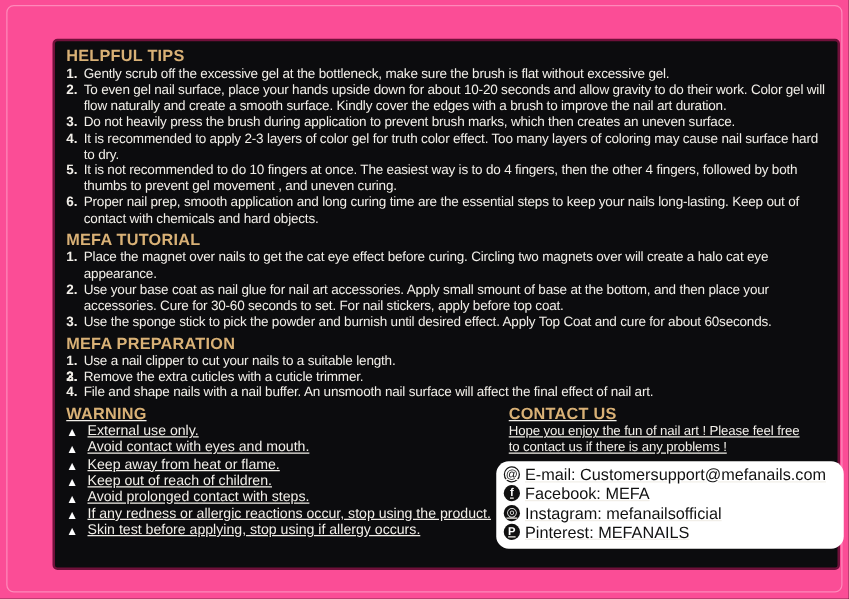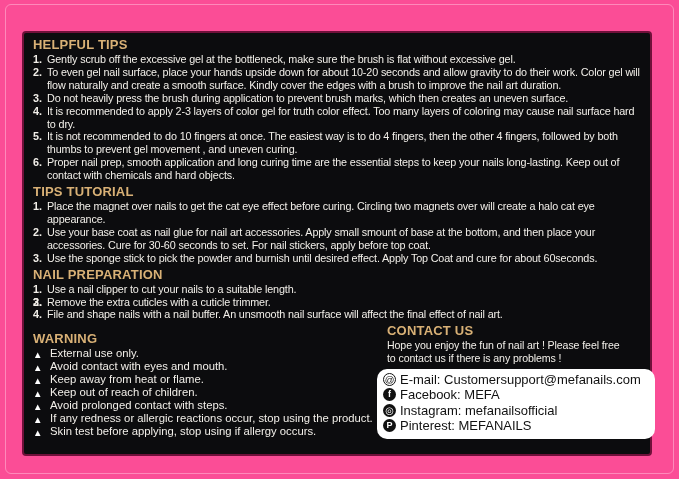--- a/index.html
+++ b/index.html
@@ -23,21 +23,21 @@
   .inset-line{
     position:absolute;
     left:5px;top:4px;right:5px;bottom:5px;
     border:1.5px solid var(--inset_line);
     border-radius:6px;
     opacity:.75;
     pointer-events:none;
   }
   .panel{
     position:absolute;
-    left:22px;top:31px;
+    left:42px;top:31px;
     width:630px;height:425px;
     background:var(--panel_black);
     border:2px solid var(--panel_border);
     border-radius:4px;
     padding:2px 9px 6px 9px;
     color:var(--body_text);
   }
   .section-title{
     color:var(--heading_gold);
     font-size:13px;
@@ -54,21 +54,22 @@
     line-height:12.9px;
     letter-spacing:-.15px;
   }
   ol.steps li .num{
     position:absolute;left:0;
     font-weight:bold;
     letter-spacing:0;
   }
   .bottom{
     display:flex;
-    align-items:flex-end;
+    align-items:flex-start;
+    text-decoration:underline;
   }
   .warning-col{width:344px;flex:none;}
   .contact-col{flex:1;min-width:0;}
   ul.warnings{list-style:none;margin-top:1px;}
   ul.warnings li{
     position:relative;
     padding-left:17px;
     font-size:11.3px;
     line-height:13.1px;
   }
@@ -149,39 +150,39 @@
           <span class="num">5.</span><span>It is not recommended to do 10 fingers at once. The easiest way is to do 4 fingers, then the other 4 fingers, followed by both thumbs to prevent gel movement , and uneven curing.</span>
         </li>
 
         <li>
           <span class="num">6.</span><span>Proper nail prep, smooth application and long curing time are the essential steps to keep your nails long-lasting. Keep out of contact with chemicals and hard objects.</span>
         </li>
       </ol>
   </div>
 
   <div class="section">
-    <div class="section-title">TIPS TUTORIAL</div>
+    <div class="section-title">MEFA TUTORIAL</div>
     <ol class="steps">
 
         <li>
           <span class="num">1.</span><span>Place the magnet over nails to get the cat eye effect before curing. Circling two magnets over will create a halo cat eye appearance.</span>
         </li>
 
         <li>
           <span class="num">2.</span><span>Use your base coat as nail glue for nail art accessories. Apply small smount of base at the bottom, and then place your accessories.  Cure for 30-60 seconds to set. For nail stickers, apply before top coat.</span>
         </li>
 
         <li>
           <span class="num">3.</span><span>Use the sponge stick to pick the powder and burnish until desired effect. Apply Top Coat and cure for about 60seconds.</span>
         </li>
       </ol>
   </div>
 
   <div class="section">
-    <div class="section-title">NAIL PREPARATION</div>
+    <div class="section-title">MEFA PREPARATION</div>
     <ol class="steps">
 
         <li>
           <span class="num">1.</span><span>Use a nail clipper to cut your nails to a suitable length.</span>
         </li>
 
         <li>
           <span class="num">2.</span>
         </li>
 

